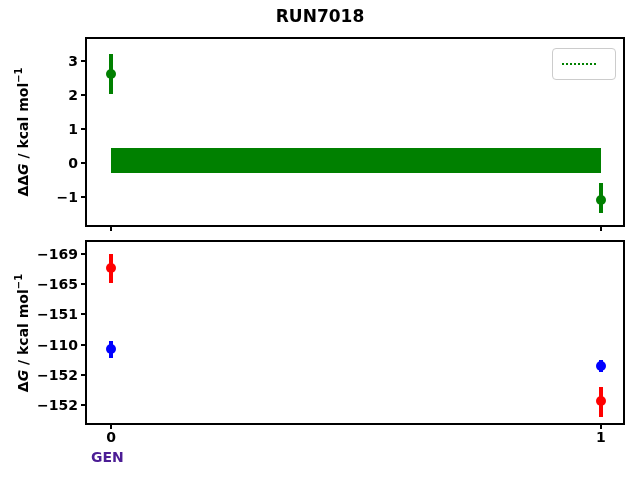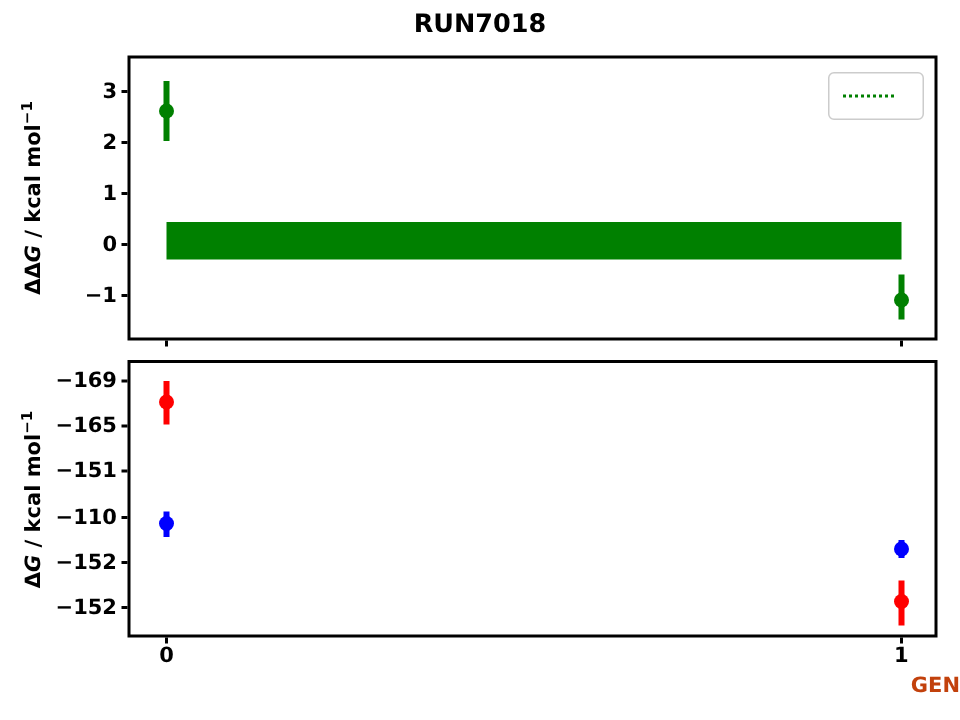--- a/index.html
+++ b/index.html
@@ -27,23 +27,23 @@
     position: absolute;
     transform: translate(-50%, -50%) rotate(-90deg);
     white-space: nowrap;
     font-size: 14px; font-weight: bold; color: #000;
   }
   #ylabel-0 { left: 22px; top: 132px; }
   #ylabel-1 { left: 22px; top: 333px; }
   .ylabel .math-it { font-style: italic; }
   .ylabel sup { font-size: 10px; }
   .xlabel {
-    position: absolute; left: 104px; top: 449px; width: 536px;
-    text-align: right;
-    font-size: 14px; font-weight: bold; color: #c2410c;
+    position: absolute; left: 91px; top: 449px; width: 536px;
+    text-align: left;
+    font-size: 14px; font-weight: bold; color: #4c1d95;
   }
   .tick-mark { position: absolute; background: #000; }
   .ytick-label {
     position: absolute; width: 64px; text-align: right;
     font-size: 14px; font-weight: bold; color: #000;
     line-height: 18px;
   }
   .xtick-label {
     position: absolute; width: 40px; text-align: center;
     font-size: 14px; font-weight: bold; color: #000;

